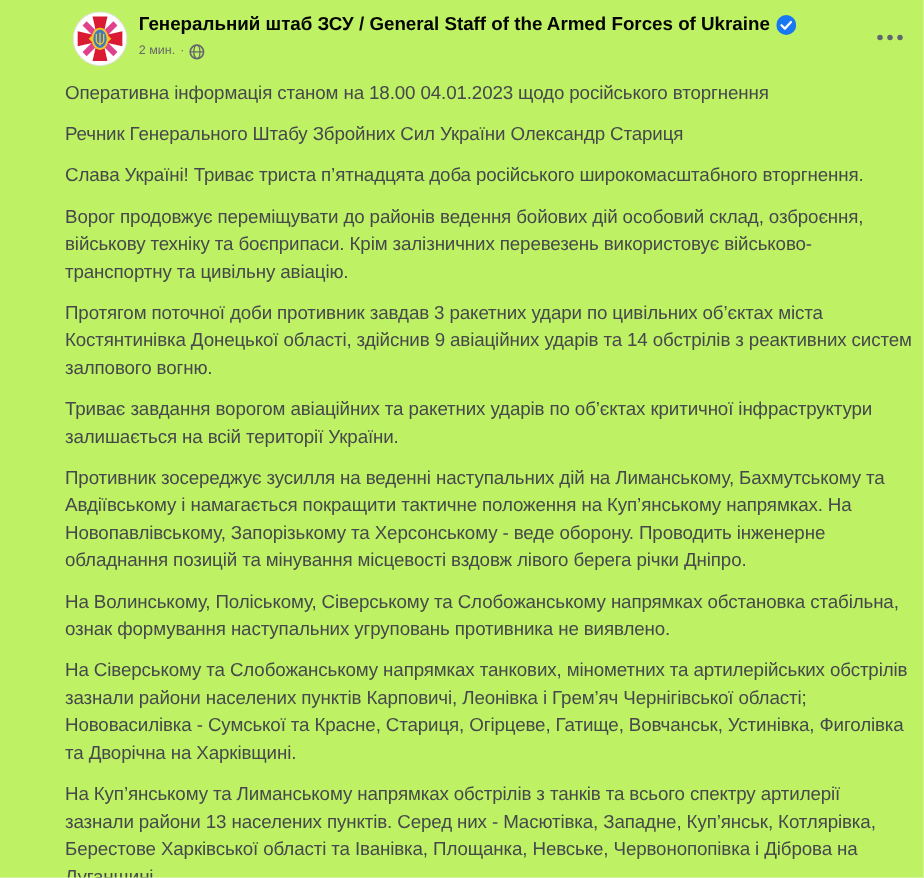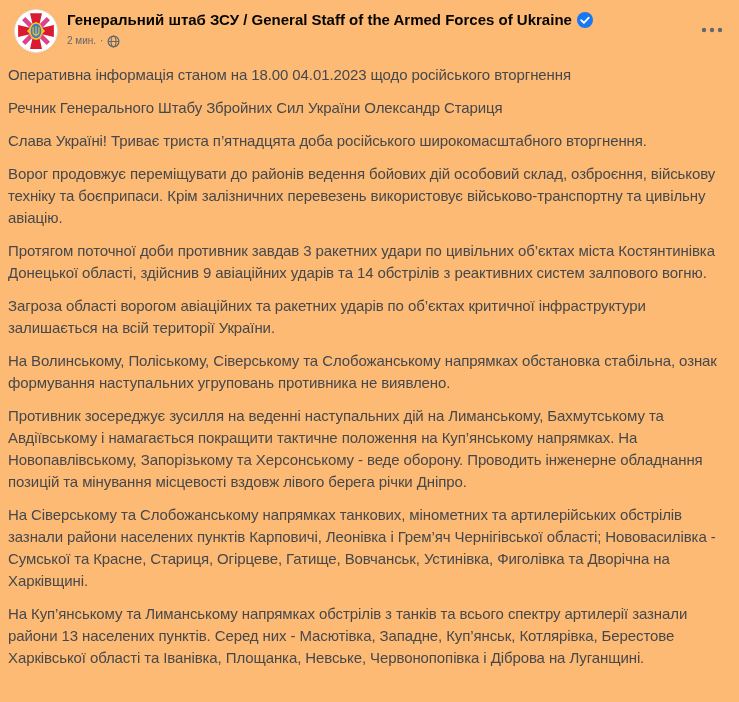--- a/index.html
+++ b/index.html
@@ -5,21 +5,21 @@
   * { box-sizing: border-box; }
   html, body { margin: 0; padding: 0; }
   body {
     width: 739px;
     height: 702px;
     overflow: hidden;
     background: #ffffff;
     font-family: "Liberation Sans", sans-serif;
     -webkit-font-smoothing: antialiased;
   }
-  .post { width: 100%; height: 100%; background: #fdba74; }
+  .post { width: 100%; height: 100%; background: #bef264; padding-left: 44px; }
 
   
   .post-header {
     position: relative;
     display: flex;
     align-items: flex-start;
     padding: 9px 16px 0 14px;
   }
   .avatar {
     width: 44px;
@@ -144,20 +144,20 @@
     </button>
 
   </header>
 
   <div class="post-body">
     <p>Оперативна інформація станом на 18.00 04.01.2023 щодо російського вторгнення</p>
     <p>Речник Генерального Штабу Збройних Сил України Олександр Стариця</p>
     <p>Слава Україні! Триває триста п’ятнадцята доба російського широкомасштабного вторгнення.</p>
     <p>Ворог продовжує переміщувати до районів ведення бойових дій особовий склад, озброєння, військову техніку та боєприпаси. Крім залізничних перевезень використовує військово-транспортну та цивільну авіацію.</p>
     <p>Протягом поточної доби противник завдав 3 ракетних удари по цивільних об’єктах міста Костянтинівка Донецької області, здійснив 9 авіаційних ударів та 14 обстрілів з реактивних систем залпового вогню.</p>
-    <p>Загроза області ворогом авіаційних та ракетних ударів по об’єктах критичної інфраструктури залишається на всій території України.</p>
+    <p>Триває завдання ворогом авіаційних та ракетних ударів по об’єктах критичної інфраструктури залишається на всій території України.</p>
+    <p>Противник зосереджує зусилля на веденні наступальних дій на Лиманському, Бахмутському та Авдіївському і намагається покращити тактичне положення на Куп’янському напрямках. На Новопавлівському, Запорізькому та Херсонському - веде оборону. Проводить інженерне обладнання позицій та мінування місцевості вздовж лівого берега річки Дніпро.</p>
     <p>На Волинському, Поліському, Сіверському та Слобожанському напрямках обстановка стабільна, ознак формування наступальних угруповань противника не виявлено.</p>
-    <p>Противник зосереджує зусилля на веденні наступальних дій на Лиманському, Бахмутському та Авдіївському і намагається покращити тактичне положення на Куп’янському напрямках. На Новопавлівському, Запорізькому та Херсонському - веде оборону. Проводить інженерне обладнання позицій та мінування місцевості вздовж лівого берега річки Дніпро.</p>
     <p>На Сіверському та Слобожанському напрямках танкових, мінометних та артилерійських обстрілів зазнали райони населених пунктів Карповичі, Леонівка і Грем’яч Чернігівської області; Нововасилівка - Сумської та Красне, Стариця, Огірцеве, Гатище, Вовчанськ, Устинівка, Фиголівка та Дворічна на Харківщині.</p>
     <p>На Куп’янському та Лиманському напрямках обстрілів з танків та всього спектру артилерії зазнали райони 13 населених пунктів. Серед них - Масютівка, Западне, Куп’янськ, Котлярівка, Берестове Харківської області та Іванівка, Площанка, Невське, Червонопопівка і Діброва на Луганщині.</p>
   </div>
 
 </article>
 
 </body></html>

